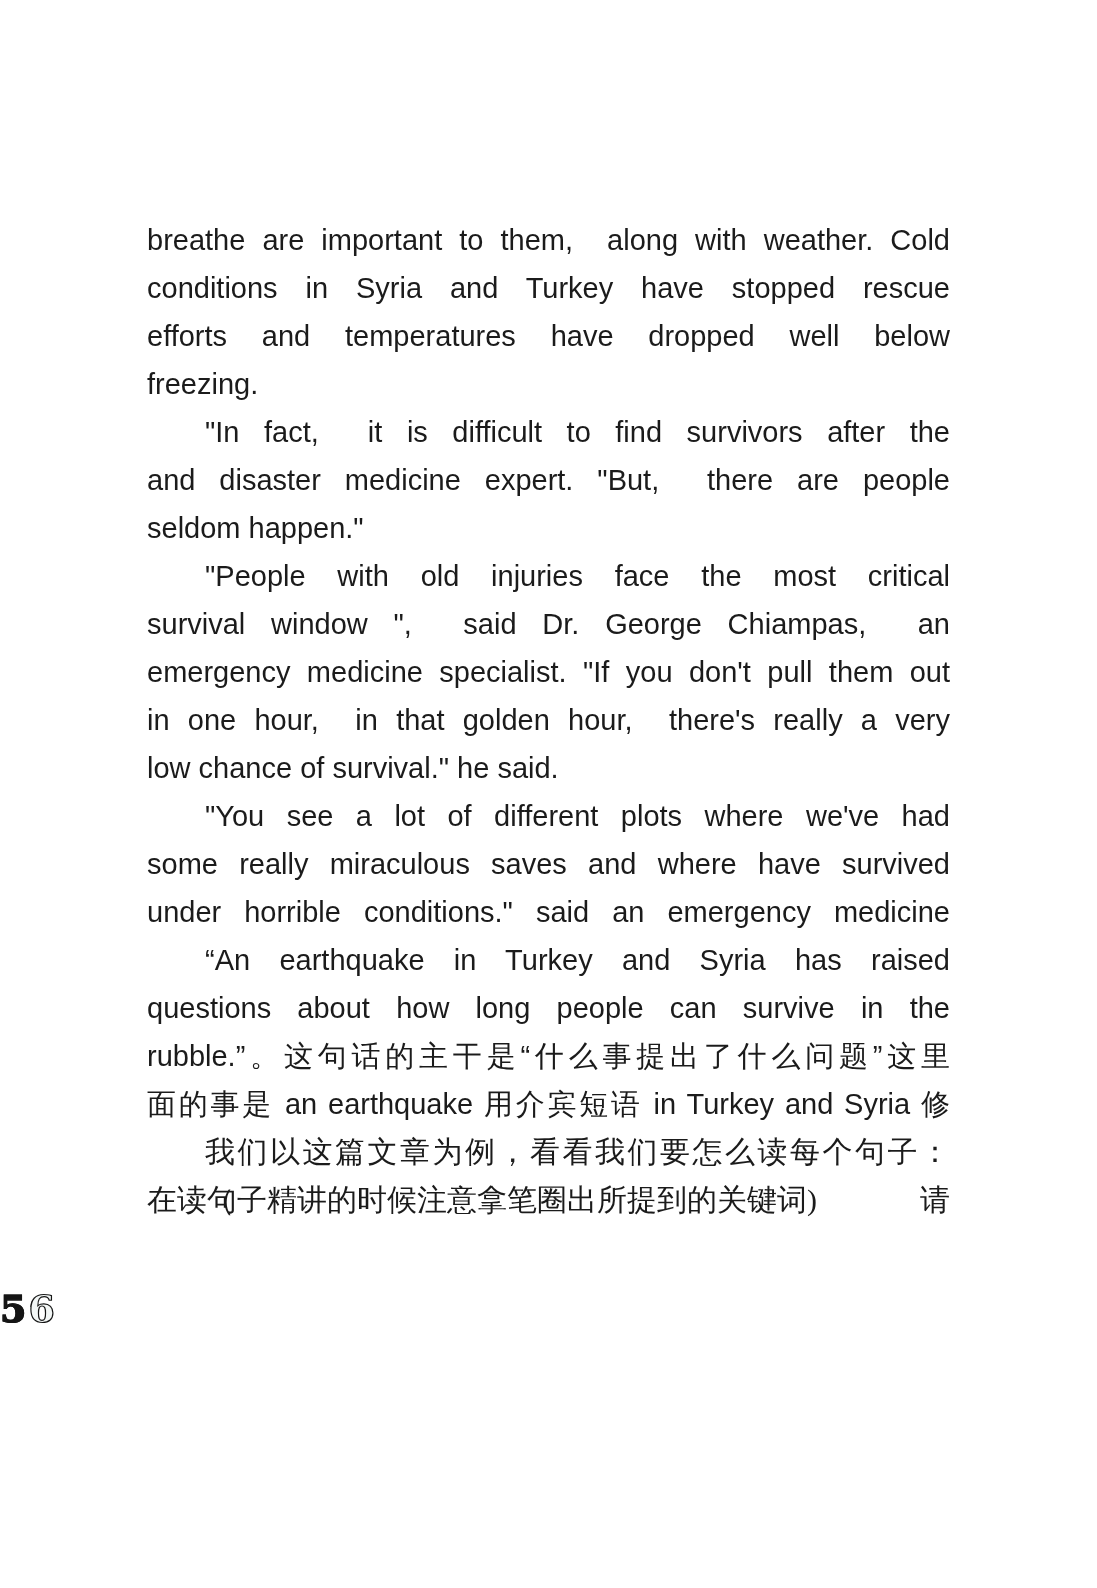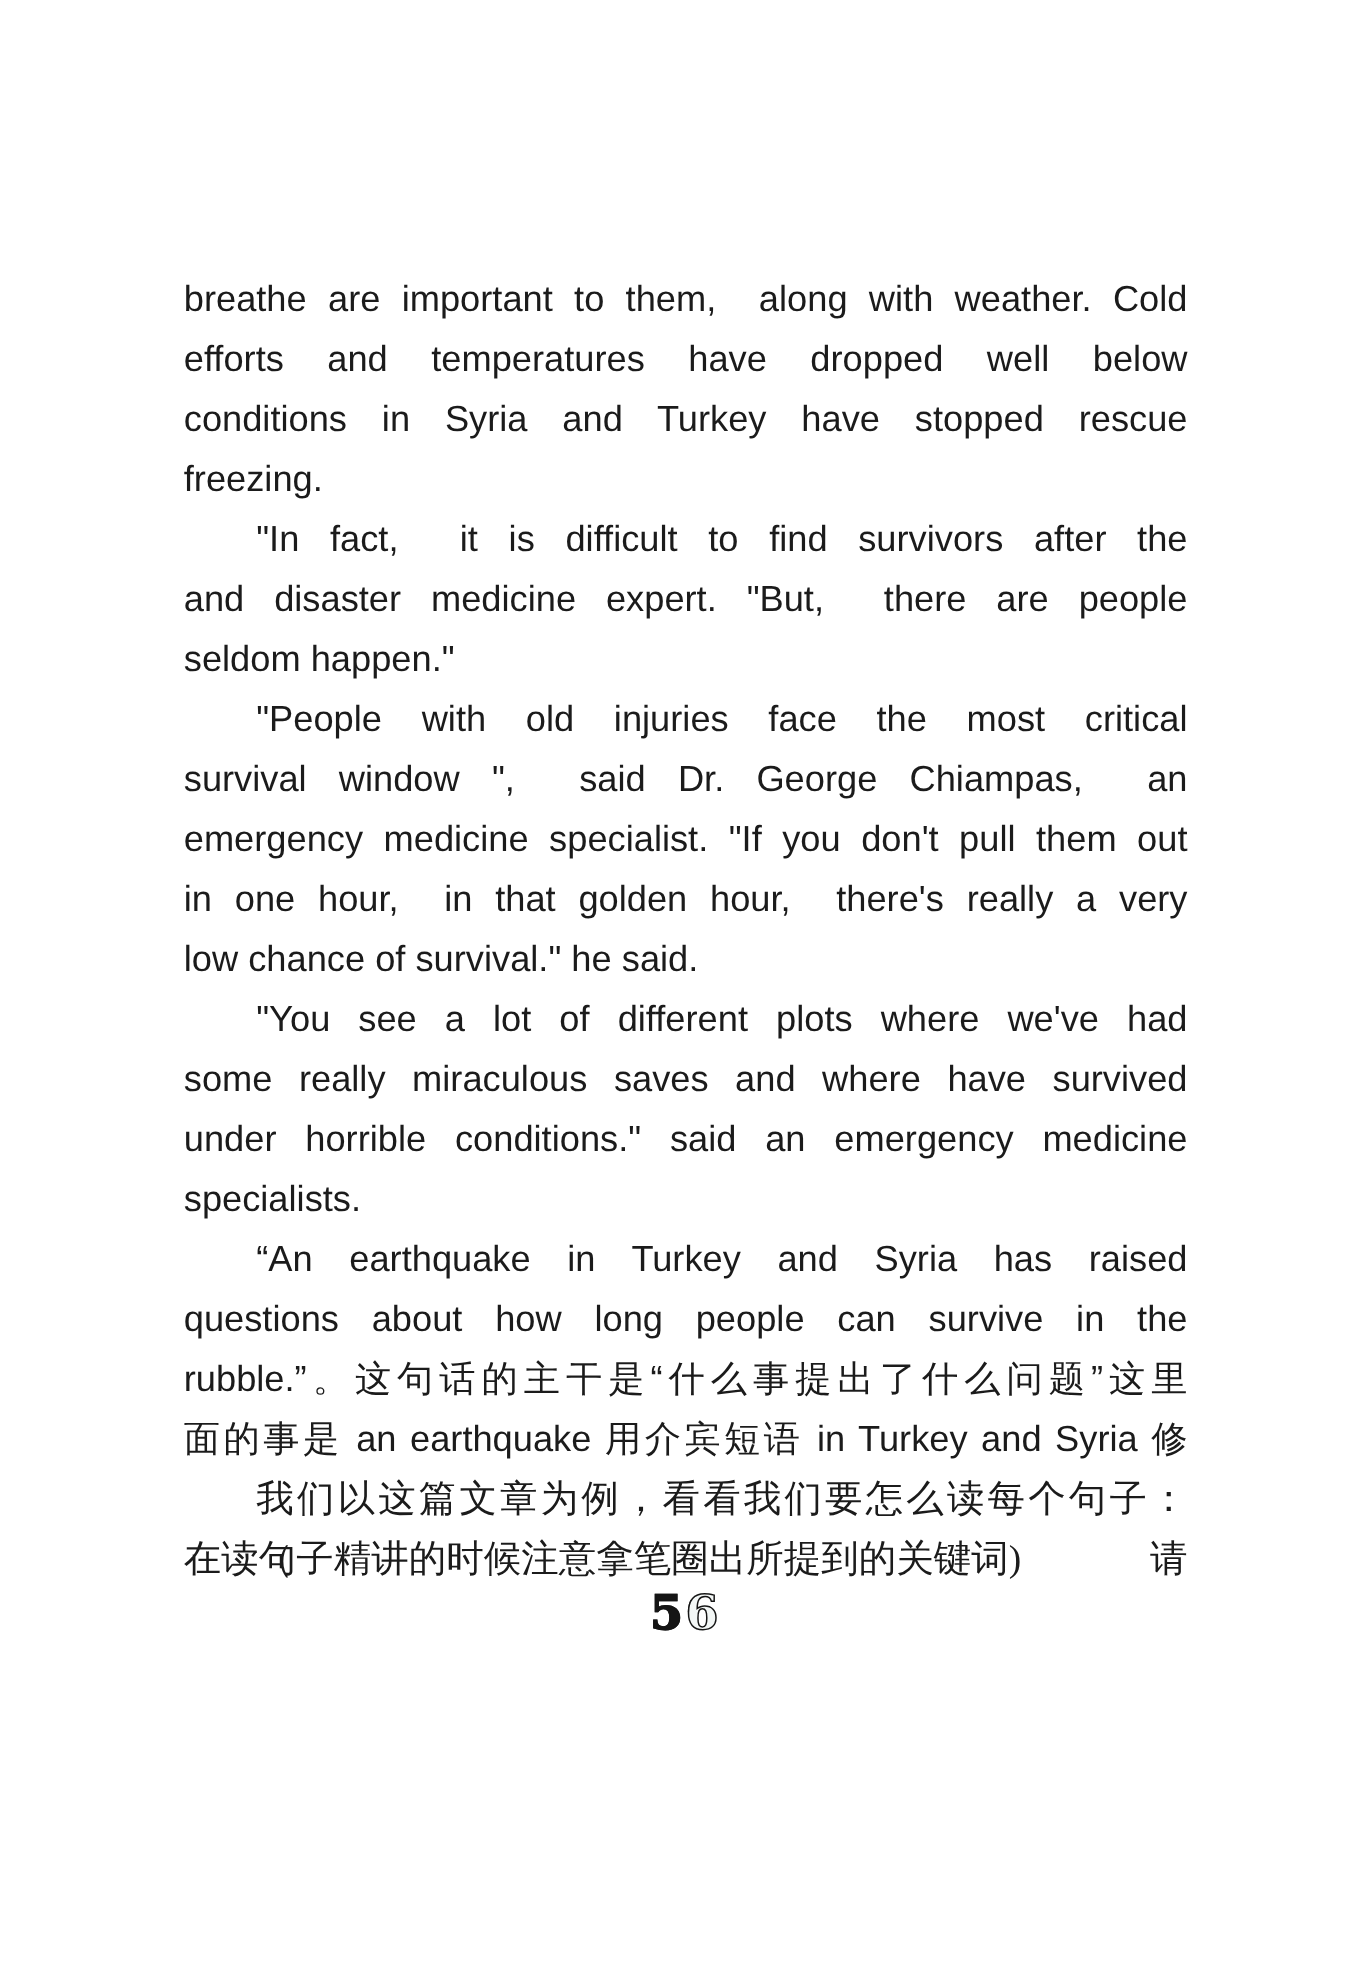--- a/index.html
+++ b/index.html
@@ -43,22 +43,21 @@
     font-family: "Liberation Serif", "DejaVu Serif", serif;
     font-size: 30px;
   }
   .line.mixed {
     font-family: "Liberation Sans", "Liberation Serif", "DejaVu Sans", sans-serif;
   }
   .footer {
     position: absolute;
     left: 0;
     right: 0;
-    bottom: 80px;
-    text-align: center;
+    bottom: 61px;
   }
   .page-num {
     display: inline-block;
     font-family: "DejaVu Serif", "Liberation Serif", serif;
     font-size: 38px;
     font-weight: 700;
     letter-spacing: 2px;
     color: #151515;
     line-height: 1;
   }
@@ -72,22 +71,22 @@
     }
   }
 </style>
 </head>
 <body>
 
 <div class="page">
 
   <div class="para">
     <div class="line">breathe are important to them,  along with weather. Cold</div>
+    <div class="line">conditions in Syria and Turkey have stopped rescue</div>
     <div class="line">efforts and temperatures have dropped well below</div>
-    <div class="line">conditions in Syria and Turkey have stopped rescue</div>
     <div class="line last">freezing.</div>
   </div>
 
   <div class="para">
     <div class="line indent">"In fact,  it is difficult to find survivors after the</div>
     <div class="line">and disaster medicine expert. "But,  there are people</div>
     <div class="line last">seldom happen."</div>
   </div>
 
   <div class="para">
@@ -95,21 +94,20 @@
     <div class="line">survival window ",  said Dr. George Chiampas,  an</div>
     <div class="line">emergency medicine specialist. "If you don't pull them out</div>
     <div class="line">in one hour,  in that golden hour,  there's really a very</div>
     <div class="line last">low chance of survival." he said.</div>
   </div>
 
   <div class="para">
     <div class="line indent">"You see a lot of different plots where we've had</div>
     <div class="line">some really miraculous saves and where have survived</div>
     <div class="line">under horrible conditions." said an emergency medicine</div>
-    <div class="line last">specialists.</div>
   </div>
 
   <div class="para">
     <div class="line mixed indent">“An earthquake in Turkey and Syria has raised</div>
     <div class="line mixed">questions about how long people can survive in the</div>
     <div class="line mixed">rubble.”。这句话的主干是“什么事提出了什么问题”这里</div>
     <div class="line mixed">面的事是 an earthquake 用介宾短语 in Turkey and Syria 修</div>
   </div>
 
   <div class="para">

